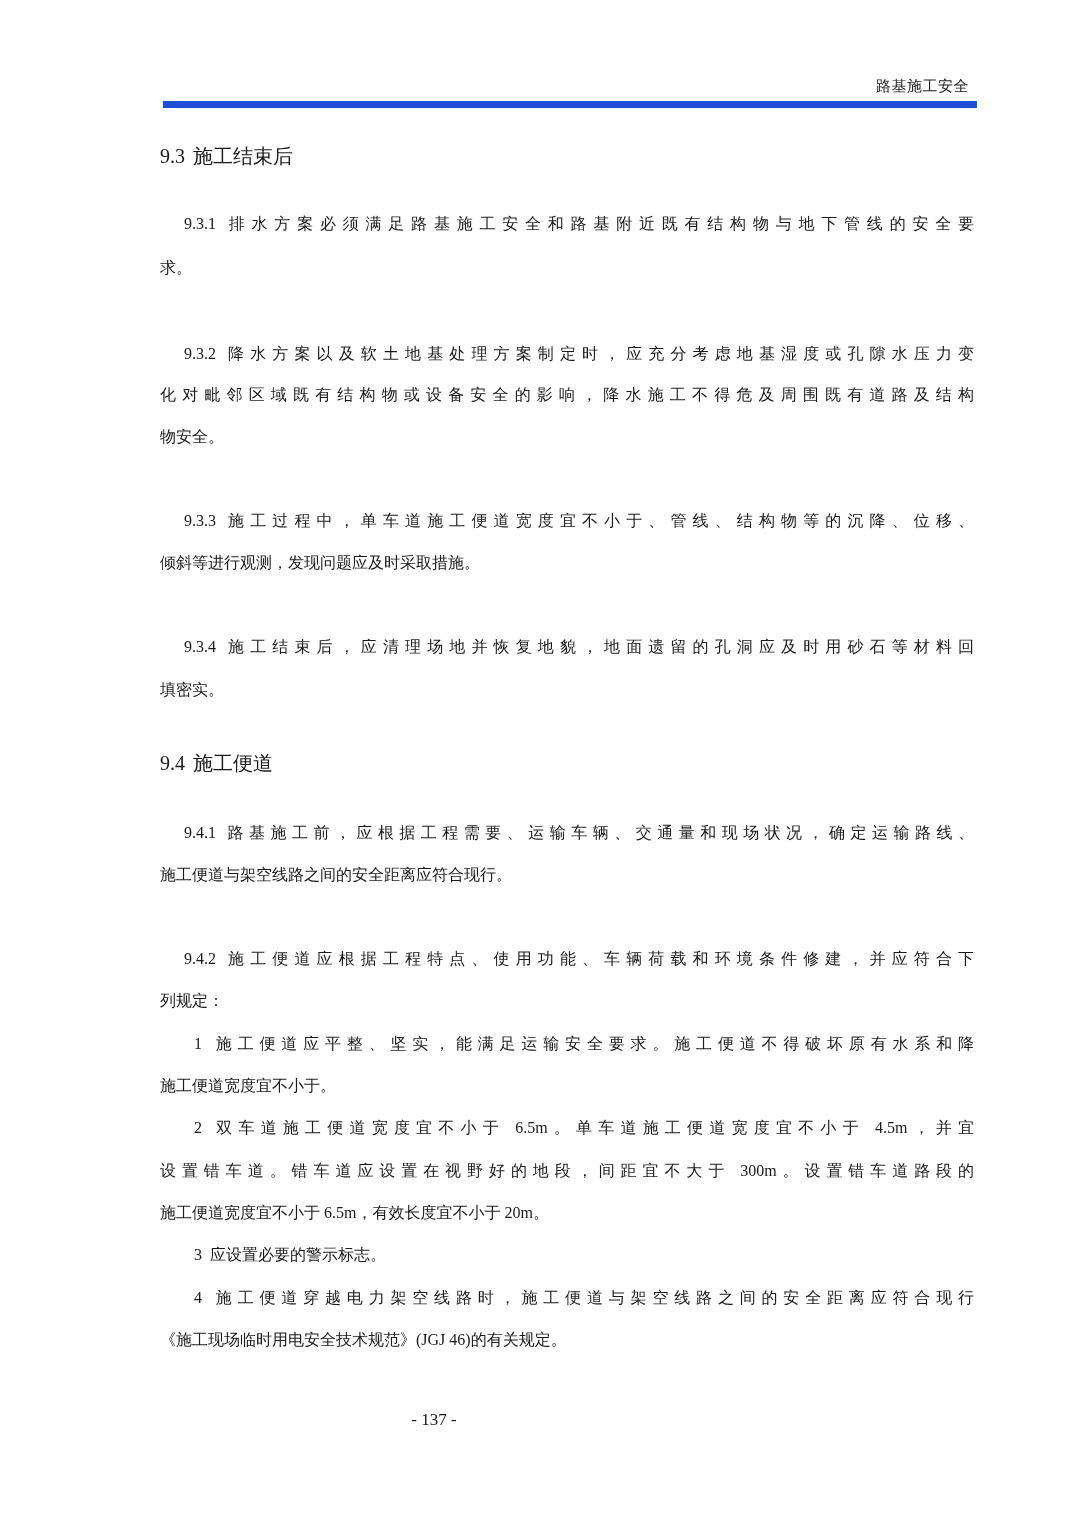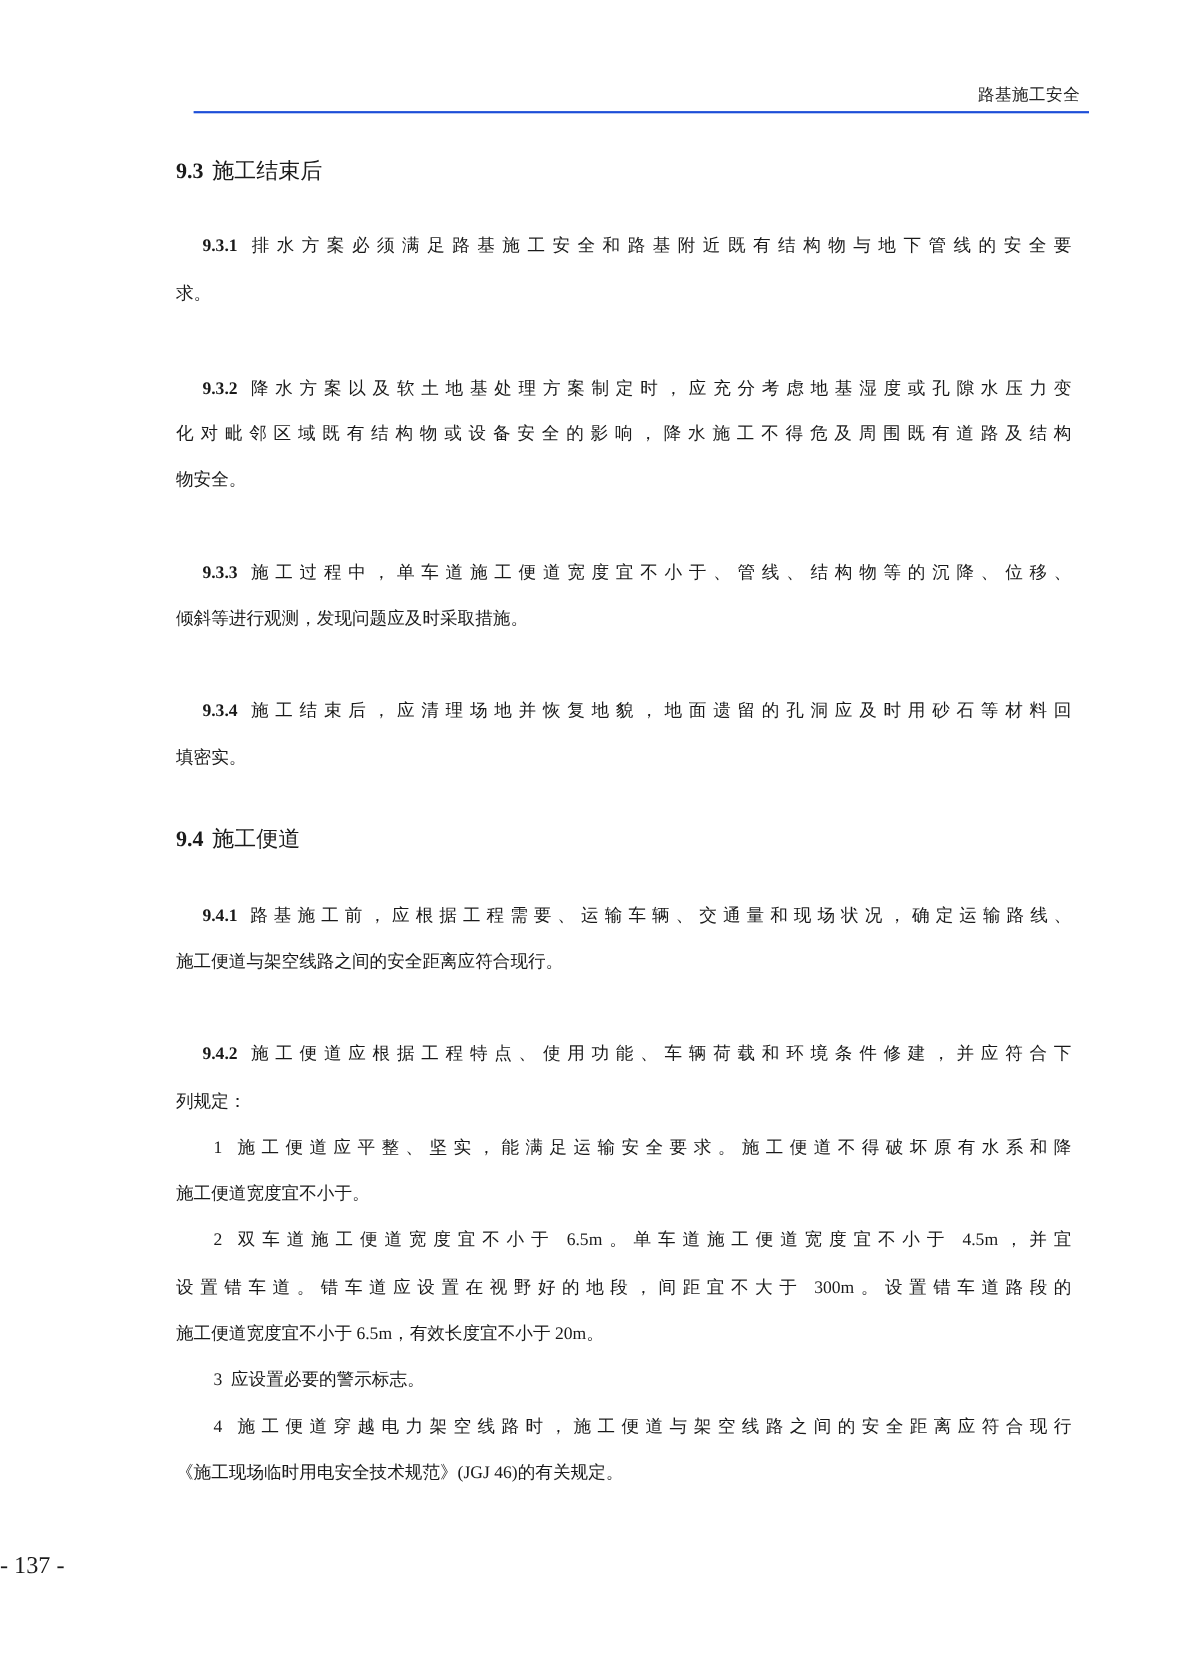--- a/index.html
+++ b/index.html
@@ -10,25 +10,25 @@
     body {
       width: 1074px;
       height: 1520px;
       position: relative;
       overflow: hidden;
       font-family: "Liberation Serif", "DejaVu Serif", serif;
       color: #1a1a1a;
     }
     .running-header {
       position: absolute;
-      left: 176px;
+      left: 163px;
       top: 77px;
       width: 814px;
       height: 24px;
-      border-bottom: 2px solid #1d4ed8;
+      border-bottom: 7px solid #1d4ed8;
     }
     .running-header-title {
       position: absolute;
       right: 8px;
       top: 0;
       font-family: "DejaVu Sans", "Liberation Sans", sans-serif;
       font-size: 15px;
       letter-spacing: 0.5px;
       color: #222;
     }
@@ -53,38 +53,39 @@
     }
     .line.indent {
       padding-left: 24px;
       width: 790px;
     }
     .line.indent-item {
       padding-left: 34px;
       width: 780px;
     }
     .num {
-      font-weight: bold;
+      font-weight: normal;
       margin-right: 6px;
     }
     .heading {
       position: absolute;
       left: 0;
       font-size: 20px;
       line-height: 24px;
     }
     .heading .num {
       margin-right: 8px;
     }
     .page-number {
       position: absolute;
       left: 0;
       width: 868px;
       top: 1410px;
-      font-size: 22px;
+      text-align: center;
+      font-size: 17px;
     }
   </style>
 </head>
 <body>
 
 <div class="running-header">
   <span class="running-header-title">路基施工安全</span>
 </div>
 
 <div class="content">

